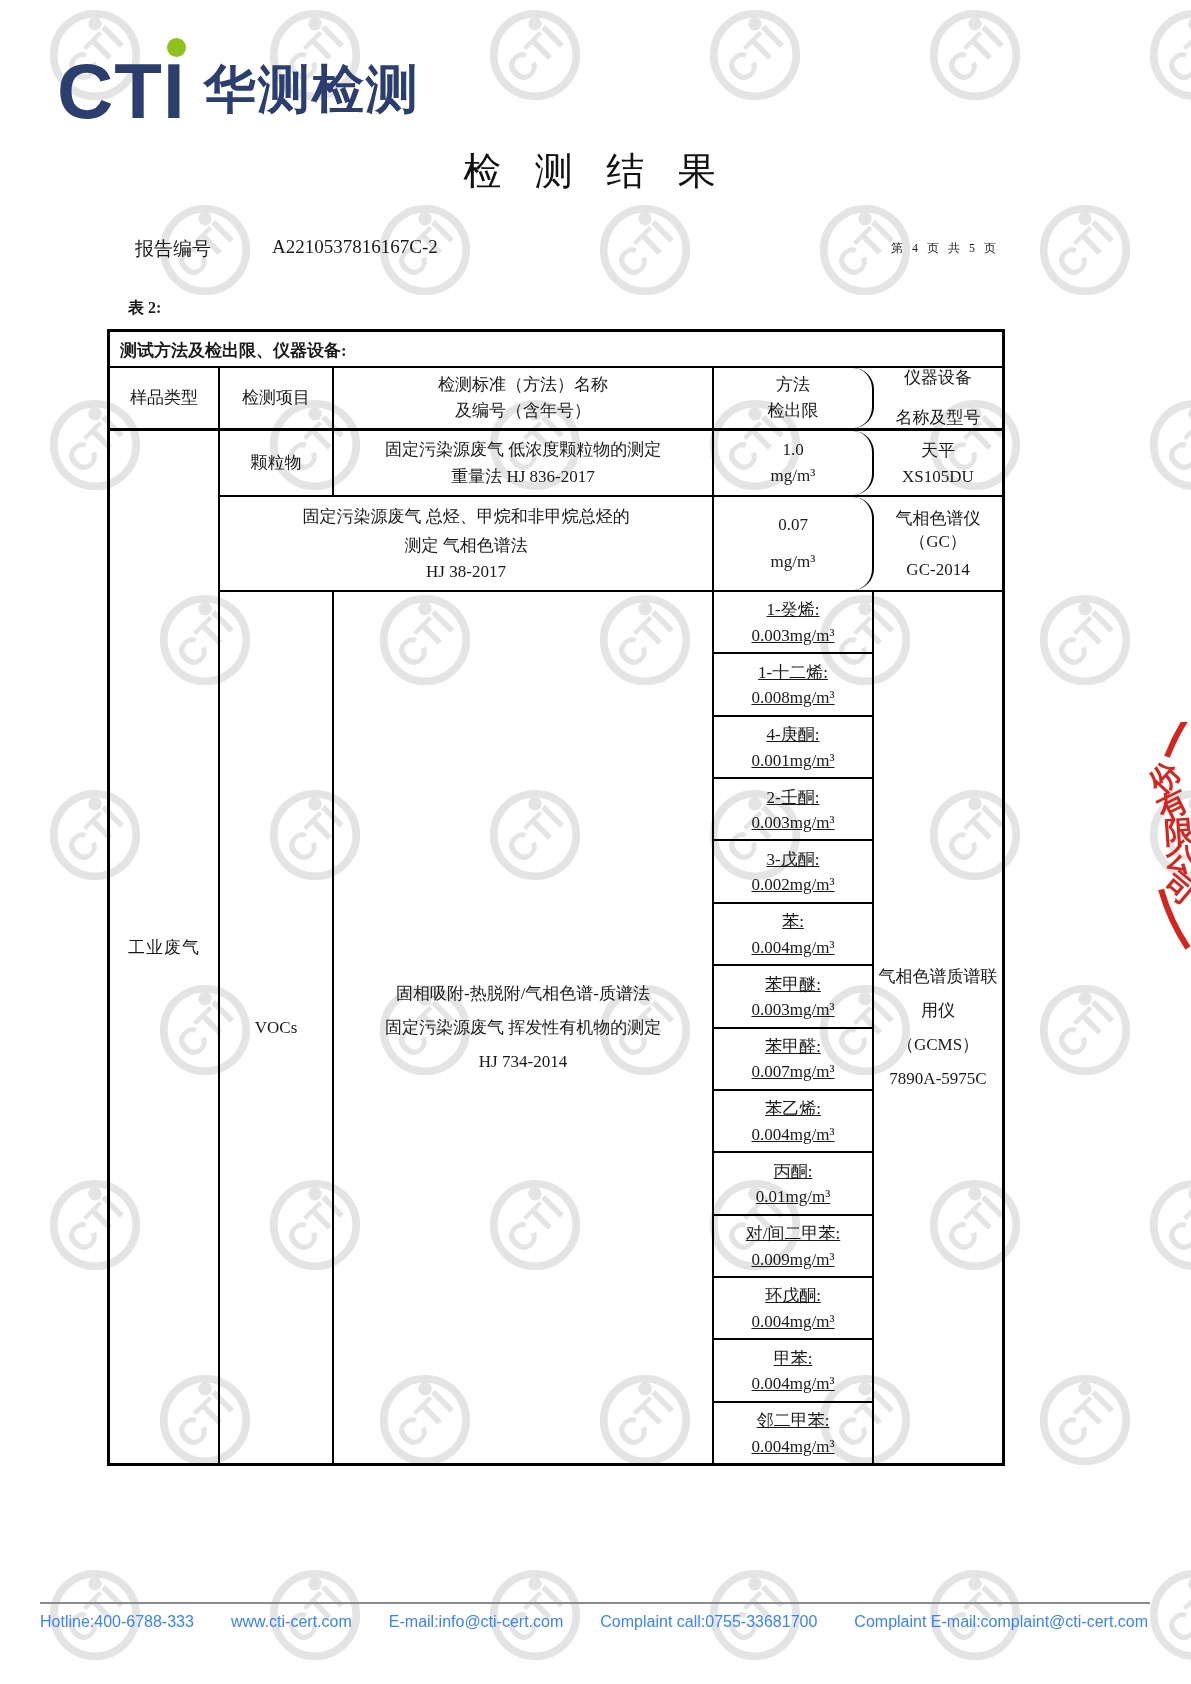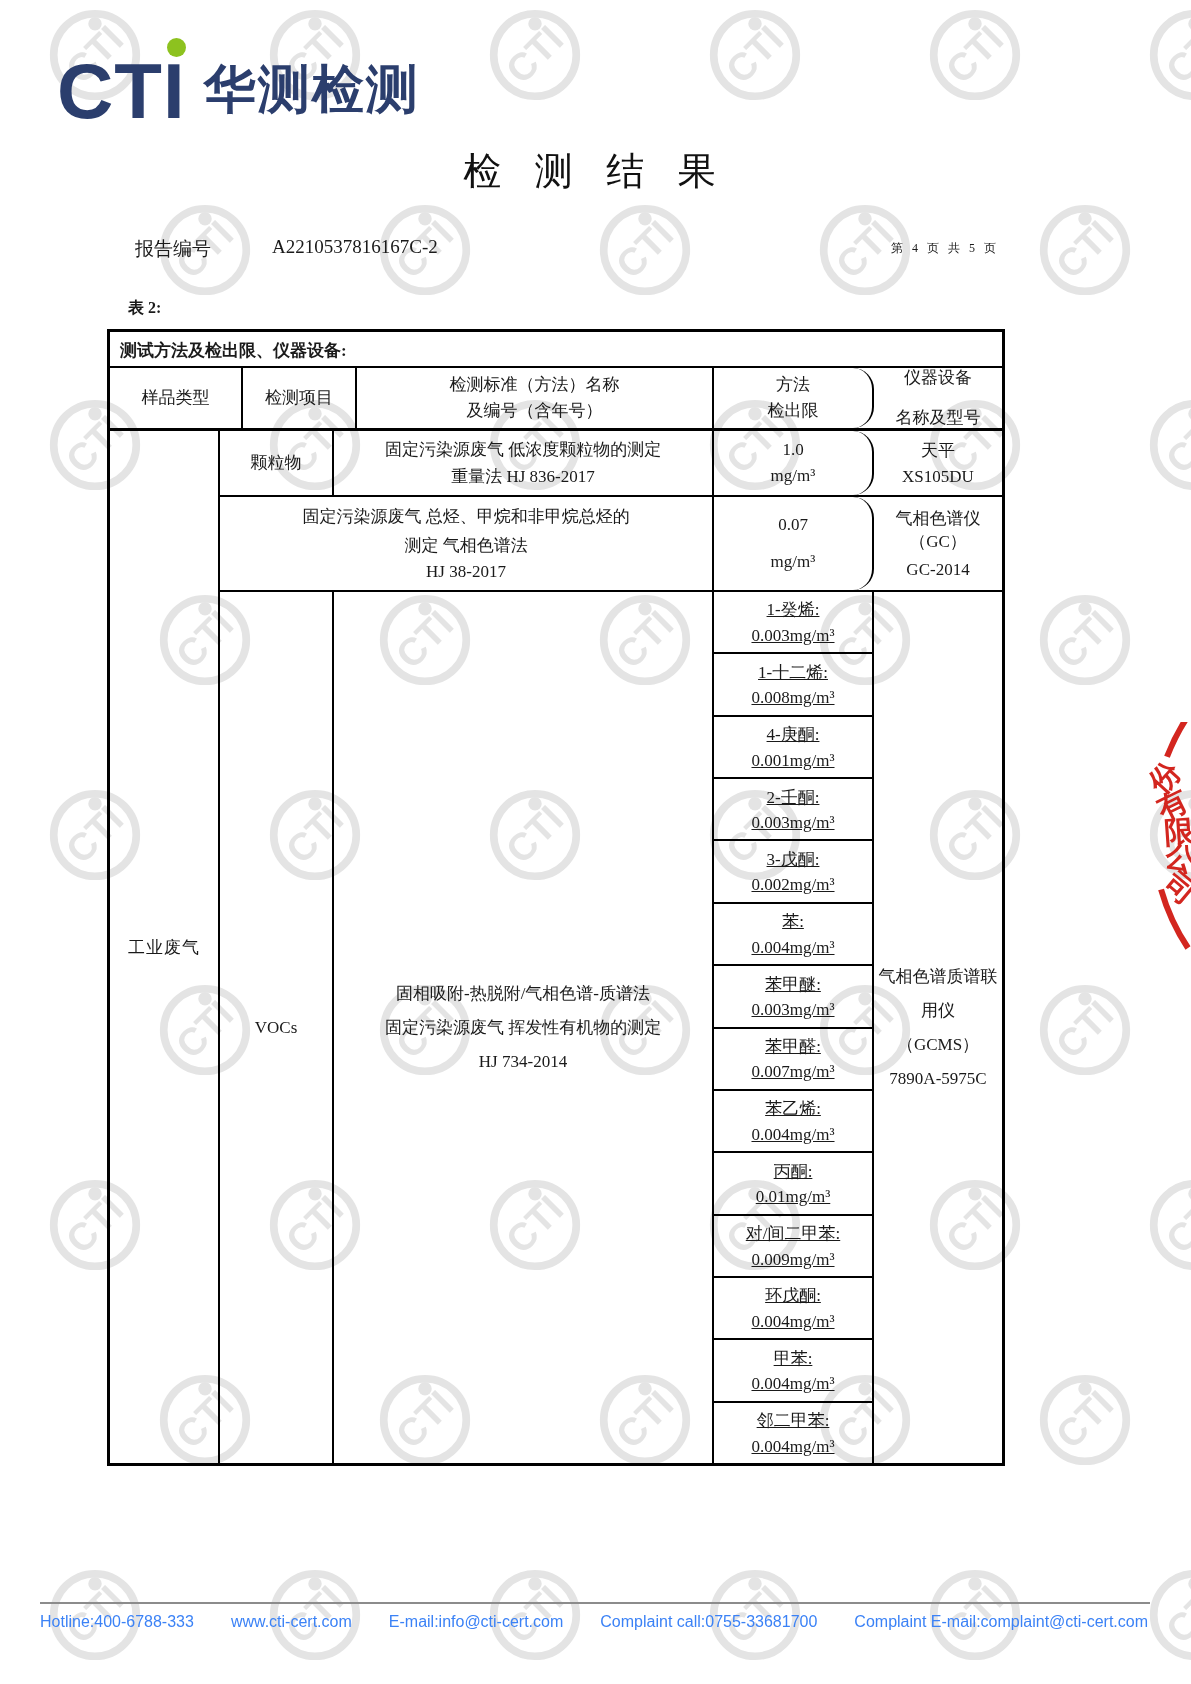--- a/index.html
+++ b/index.html
@@ -31,21 +31,21 @@
   
   .tbl{position:absolute;left:107px;top:329px;width:898px;height:1137px;
        border:3px solid #000;box-sizing:border-box;display:flex;flex-direction:column;font-size:17px;}
   .tbl *{box-sizing:border-box;}
   .tbl-sec-title{height:36px;border-bottom:2px solid #000;font-weight:bold;
                  padding:7px 0 0 10px;font-size:17px;}
   .tbl-head{display:flex;height:63px;border-bottom:3px solid #000;text-align:center;}
   .hc{border-right:2px solid #000;display:flex;flex-direction:column;justify-content:space-evenly;
       align-items:center;line-height:1.15;}
   .hc.last{border-right:none;gap:20px;}
-  .w-c1{width:133px;justify-content:center;}.w-c2{width:114px;}.w-c3{flex:1;}.w-c4{width:160px;border-radius:21px;}.w-c5{width:128px;}
+  .w-c1{width:110px;justify-content:center;}.w-c2{width:114px;}.w-c3{flex:1;}.w-c4{width:160px;border-radius:21px;}.w-c5{width:128px;}
   .tbl-body{flex:1;display:flex;min-height:0;}
   .colsample{width:110px;border-right:2px solid #000;display:flex;align-items:center;
              justify-content:center;letter-spacing:1px;}
   .rows{flex:1;display:flex;flex-direction:column;min-height:0;}
   .drow{display:flex;border-bottom:2px solid #000;text-align:center;}
   .drow.grow{flex:1;border-bottom:none;min-height:0;}
   .cell{border-right:2px solid #000;display:flex;flex-direction:column;
         justify-content:space-evenly;align-items:center;padding:2px 4px;}
   .cell.center{justify-content:center;line-height:2;}
   .cell.last{border-right:none;}

